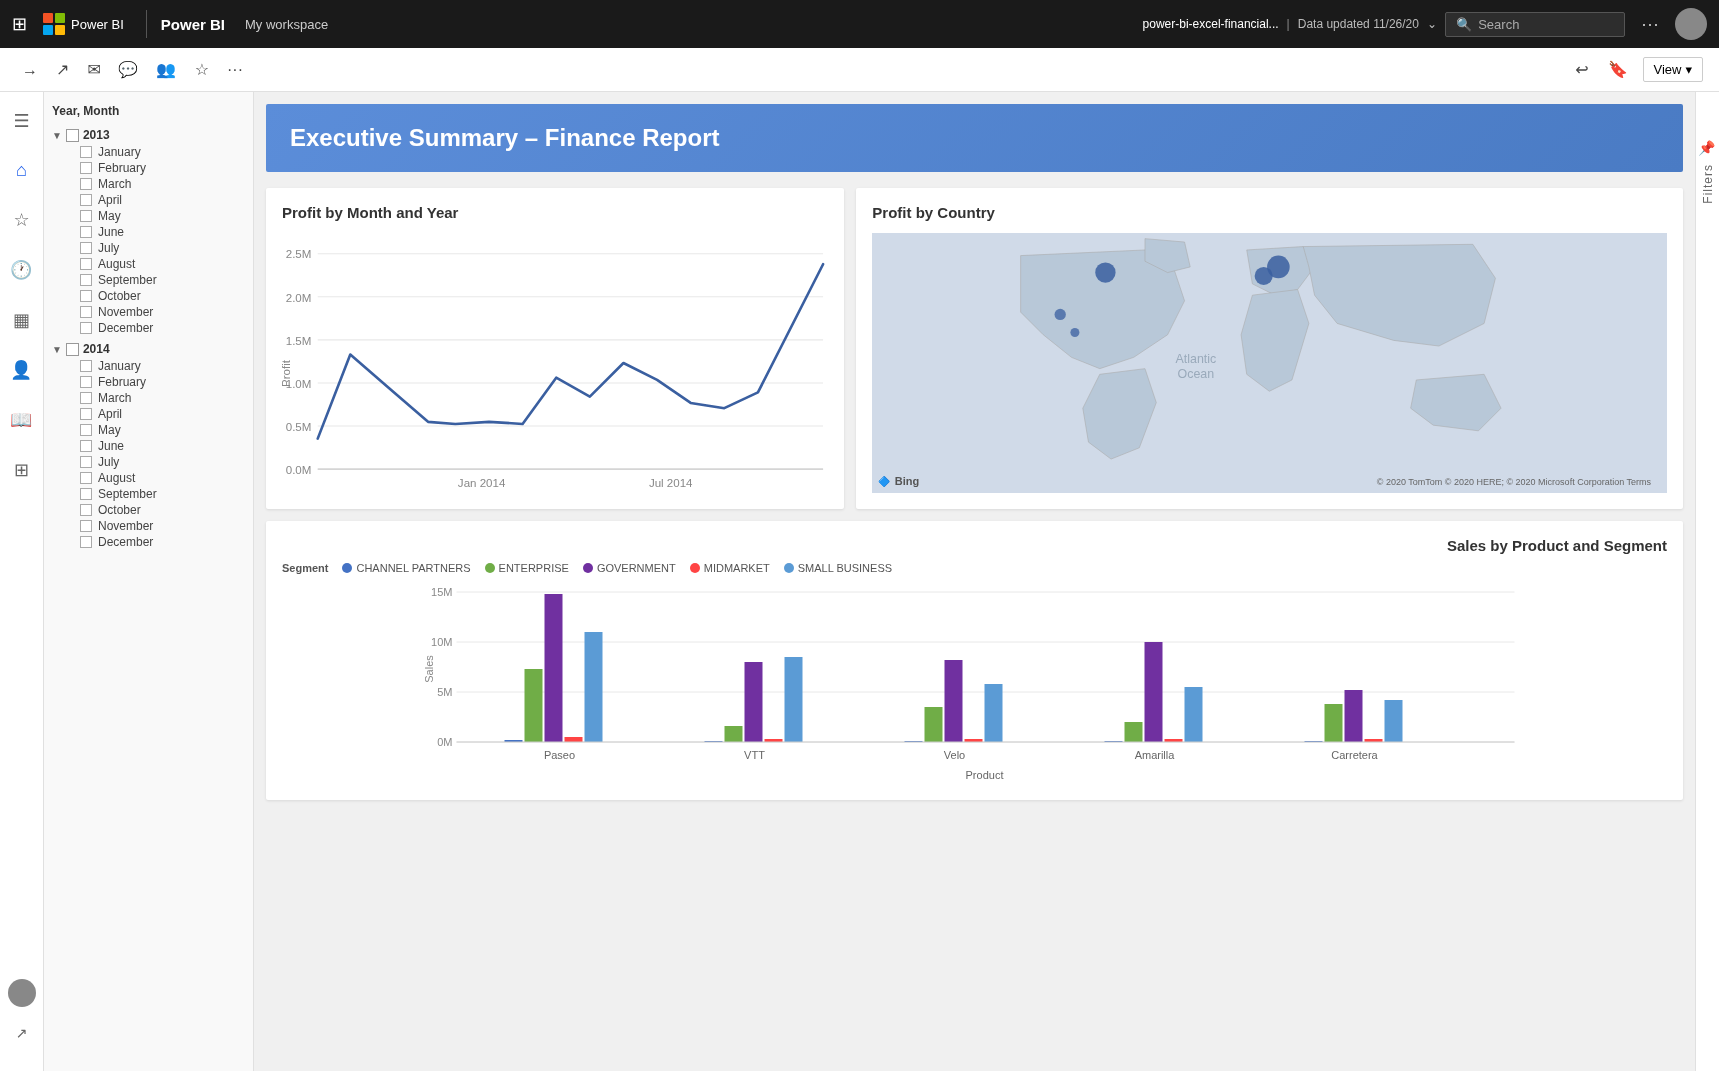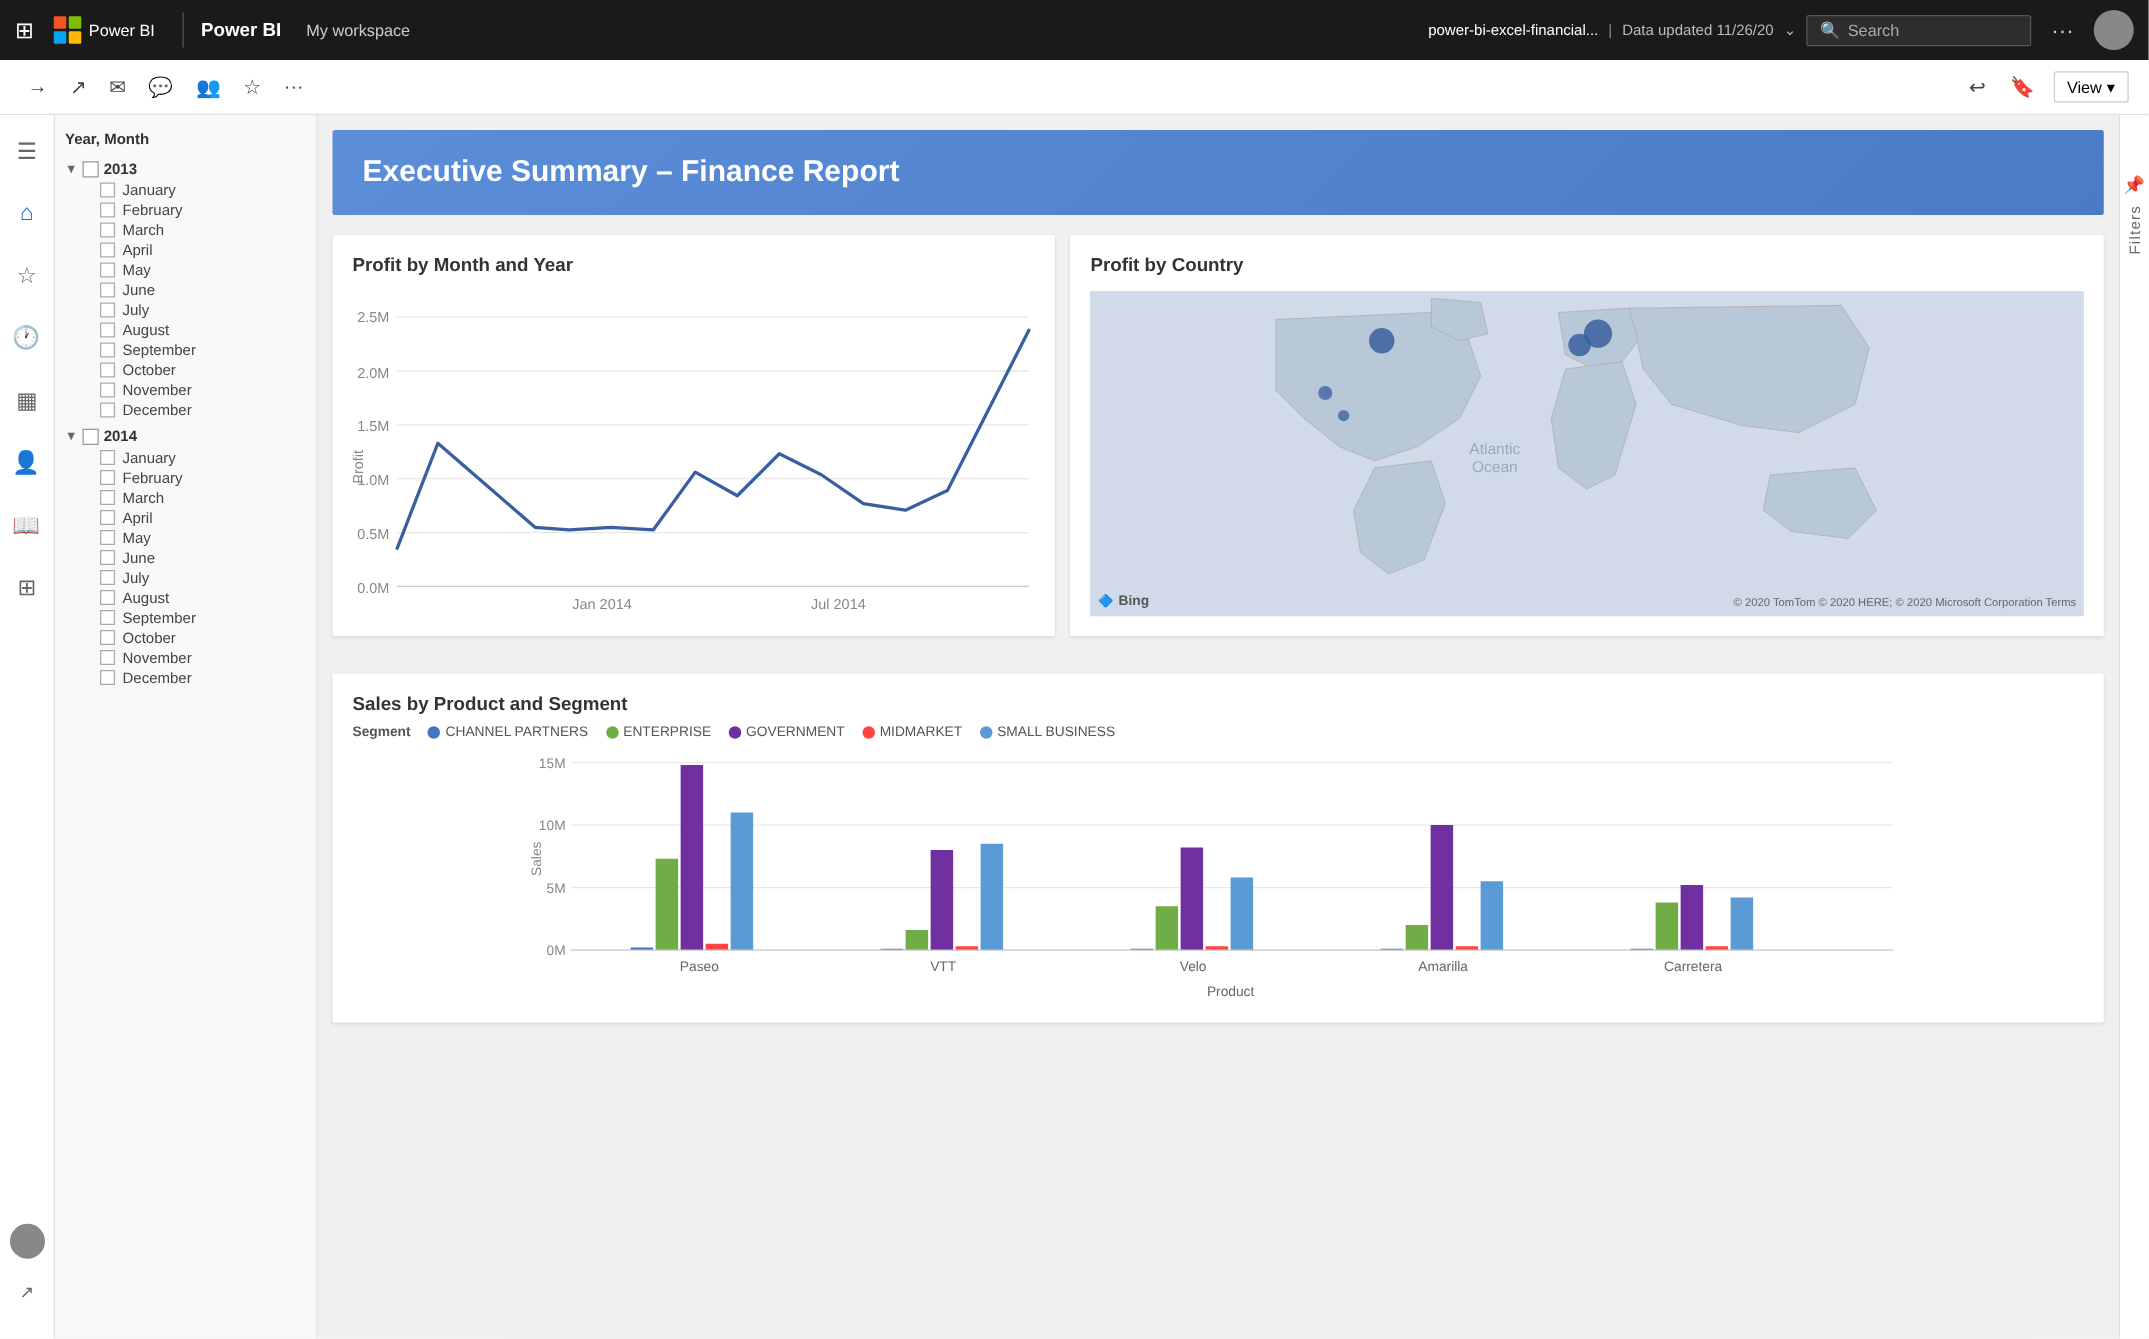--- a/index.html
+++ b/index.html
@@ -119,21 +119,21 @@
       padding: 20px 24px;
       margin-bottom: 16px;
       border-radius: 2px;
     }
     .report-title { color: white; font-size: 24px; font-weight: 700; }
 
     
     .charts-row {
       display: flex;
       gap: 12px;
-      margin-bottom: 30px;
+      margin-bottom: 12px;
     }
 
     .chart-card {
       background: white;
       border-radius: 2px;
       padding: 16px;
       box-shadow: 0 1px 3px rgba(0,0,0,0.1);
     }
     .chart-card-line { flex: 1.1; }
     .chart-card-map { flex: 1.6; }
@@ -150,29 +150,30 @@
       background: #d4dde8;
       position: relative;
       overflow: hidden;
       text-decoration: underline;
     }
     .bing-logo {
       position: absolute; bottom: 6px; left: 6px;
       font-size: 11px; color: #555;
       display: flex; align-items: center; gap: 4px;
     }
-    .map-copyright { position: absolute; bottom: 6px; right: 6px; font-size: 9px; color: #666; }
+    .map-copyright { position: absolute; bottom: 6px; right: 16px; font-size: 9px; color: #666; }
 
     
     .bar-chart-card {
       background: white;
       border-radius: 2px;
       padding: 16px;
       box-shadow: 0 1px 3px rgba(0,0,0,0.1);
       margin-bottom: 12px;
+      text-align: right;
     }
     .bar-chart-title { font-size: 15px; font-weight: 600; color: #333; margin-bottom: 8px; }
     .legend { display: flex; align-items: center; gap: 14px; font-size: 11px; color: #555; margin-bottom: 10px; flex-wrap: wrap; }
     .legend-item { display: flex; align-items: center; gap: 4px; }
     .legend-dot { width: 10px; height: 10px; border-radius: 50%; }
     .bar-chart-container { width: 100%; height: 200px; position: relative; }
 
     
     .right-filters {
       width: 24px;

